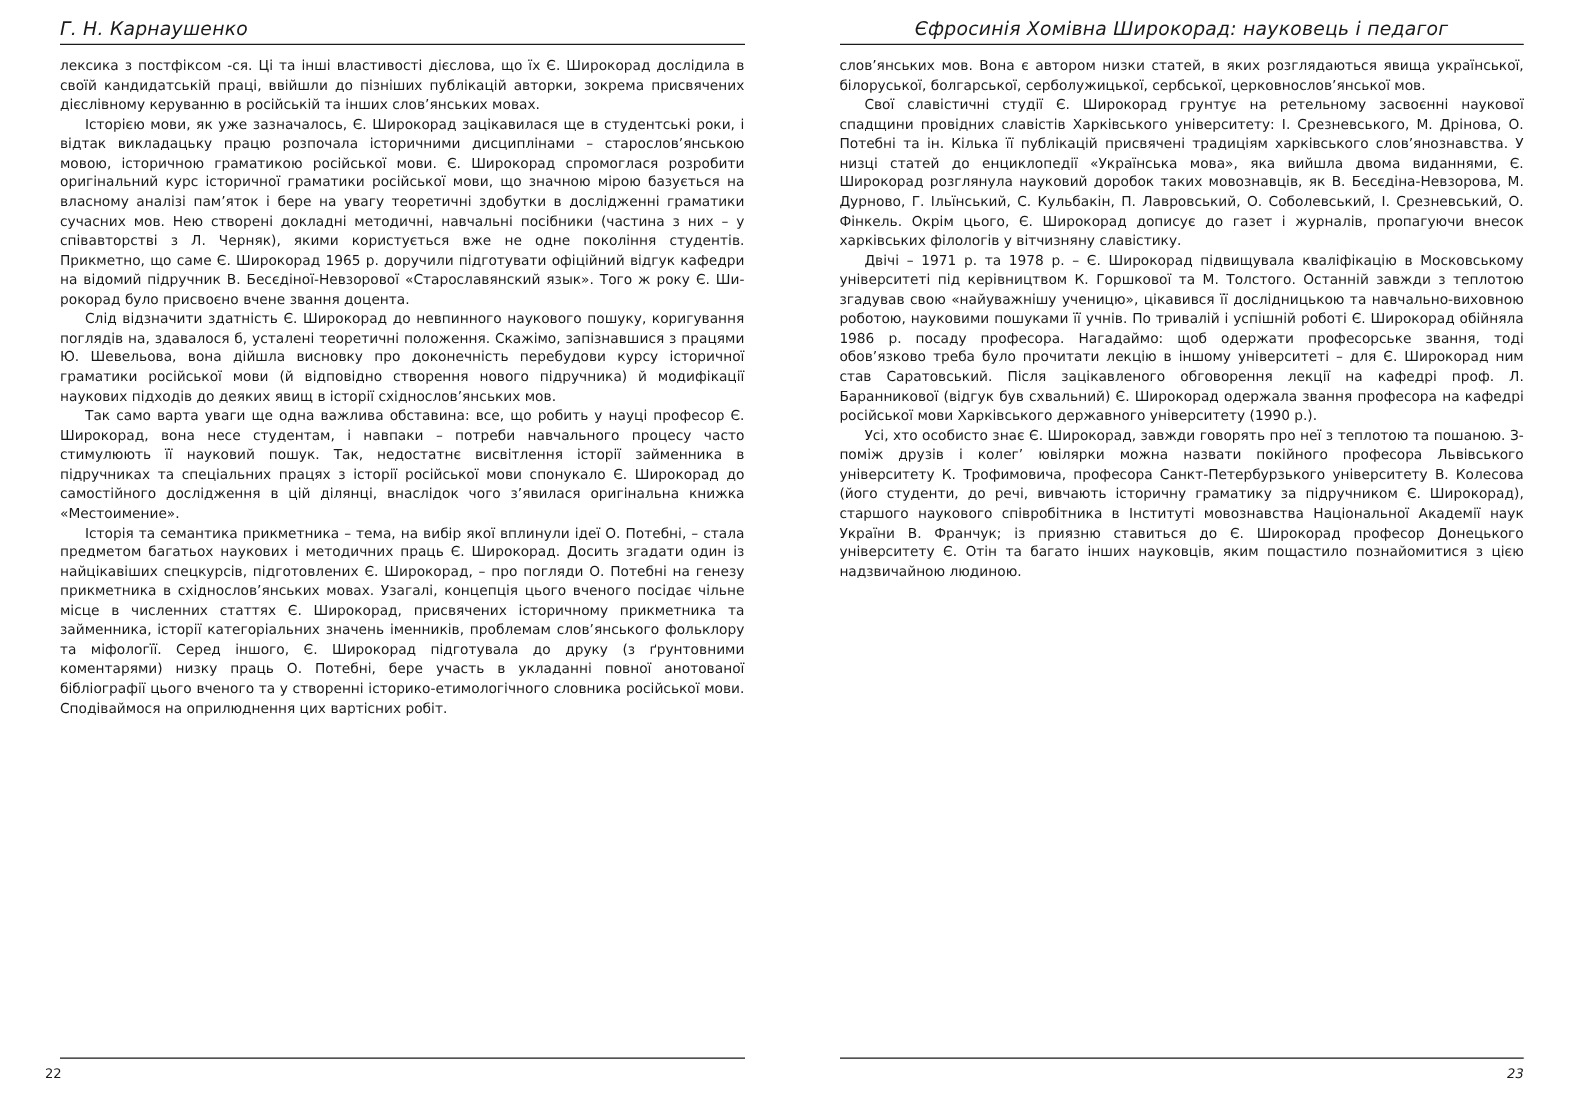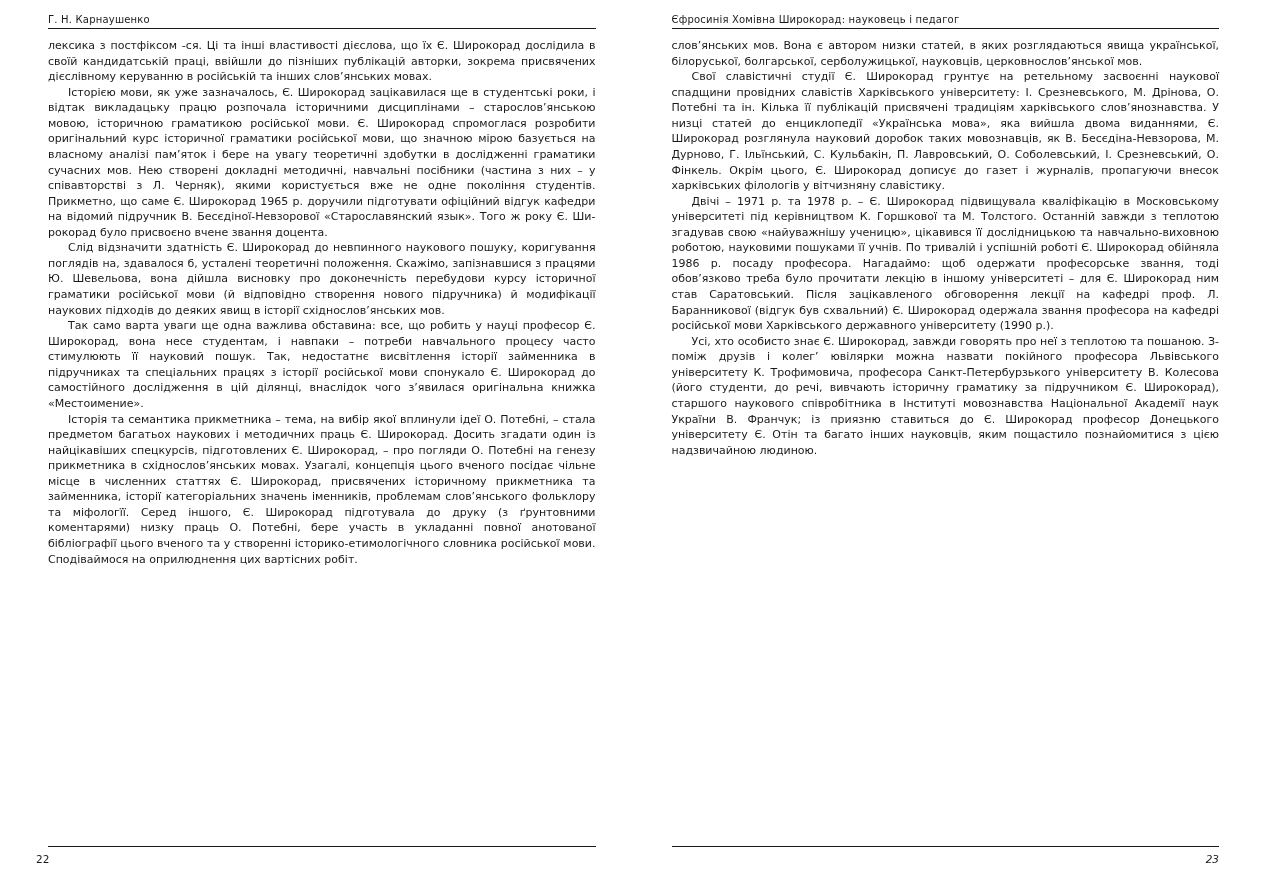--- a/index.html
+++ b/index.html
@@ -28,29 +28,30 @@
     display: flex;
     flex-direction: column;
   }
   .page-left {
     padding: 14px 38px 0 48px;
   }
   .page-right {
     padding: 14px 48px 0 38px;
   }
   .running-head {
-    font-size: 10px;
+    font-size: 15px;
+    font-style: italic;
     letter-spacing: 0.2px;
     padding-bottom: 3px;
     border-bottom: 1.1px solid #1a1a1a;
     white-space: nowrap;
     overflow: hidden;
   }
   .running-head.left { text-align: left; }
-  .running-head.right { text-align: left; }
+  .running-head.right { text-align: center; }
 
   .body-text {
     margin-top: 9px;
     font-size: 11px;
     line-height: 1.415;
     text-align: justify;
     text-justify: inter-word;
     hyphens: manual;
   }
   .body-text p {
@@ -90,21 +91,21 @@
       <p>Так само варта уваги ще одна важлива обставина: все, що робить у науці професор Є. Широкорад, вона несе студентам, і навпаки – потреби навчального процесу часто стимулюють її науковий пошук. Так, недостат­нє висвітлення історії займенника в підручниках та спеціальних працях з історії російської мови спонукало Є. Широкорад до самостійного дослід­ження в цій ділянці, внаслідок чого з’явилася оригінальна книжка «Место­имение».</p>
       <p>Історія та семантика прикметника – тема, на вибір якої вплинули ідеї О. Потебні, – стала предметом багатьох наукових і методичних праць Є. Широкорад. Досить згадати один із найцікавіших спецкурсів, підготов­лених Є. Широкорад, – про погляди О. Потебні на генезу прикметника в східнослов’янських мовах. Узагалі, концепція цього вченого посідає чільне місце в численних статтях Є. Широкорад, присвячених історичному прикмет­ника та займенника, історії категоріальних значень іменників, проблемам слов’янського фольклору та міфологїї. Серед іншого, Є. Широкорад під­готувала до друку (з ґрунтовними коментарями) низку праць О. Потебні, бере участь в укладанні повної анотованої бібліографії цього вченого та у створенні історико-етимологічного словника російської мови. Сподівай­мося на оприлюднення цих вартісних робіт.</p>
     </div>
     <div class="folio-rule folio-rule-left"></div>
     <div class="folio folio-left">22</div>
   </div>
 
   <div class="page page-right">
     <div class="running-head right">Єфросинія Хомівна Широкорад: науковець і педагог</div>
     <div class="body-text">
-      <p class="noindent">слов’янських мов. Вона є автором низки статей, в яких розглядаються явища української, білоруської, болгарської, серболужицької, науковців, церковнослов’янської мов.</p>
+      <p class="noindent">слов’янських мов. Вона є автором низки статей, в яких розглядаються явища української, білоруської, болгарської, серболужицької, сербської, церковнослов’янської мов.</p>
       <p>Свої славістичні студії Є. Широкорад грунтує на ретельному засвоєнні наукової спадщини провідних славістів Харківського університету: І. Срез­невського, М. Дрінова, О. Потебні та ін. Кілька її публікацій присвячені традиціям харківського слов’янознавства. У низці статей до енциклопе­дії «Українська мова», яка вийшла двома виданнями, Є. Широкорад роз­глянула науковий доробок таких мовознавців, як В. Бесєдіна-Невзорова, М. Дурново, Г. Ільїнський, С. Кульбакін, П. Лавровський, О. Соболевський, І. Срезневський, О. Фінкель. Окрім цього, Є. Широкорад дописує до газет і журналів, пропагуючи внесок харківських філологів у вітчизняну сла­вістику.</p>
       <p>Двічі – 1971 р. та 1978 р. – Є. Широкорад підвищувала кваліфікацію в Московському університеті під керівництвом К. Горшкової та М. Толстого. Останній завжди з теплотою згадував свою «найуважнішу ученицю», ціка­вився її дослідницькою та навчально-виховною роботою, науковими пошу­ками її учнів. По тривалій і успішній роботі Є. Широкорад обійняла 1986 р. посаду професора. Нагадаймо: щоб одержати професорське звання, тоді обов’язково треба було прочитати лекцію в іншому університеті – для Є. Широкорад ним став Саратовський. Після зацікавленого обговорення лекції на кафедрі проф. Л. Баранникової (відгук був схвальний) Є. Широко­рад одержала звання професора на кафедрі російської мови Харківського державного університету (1990 р.).</p>
       <p>Усі, хто особисто знає Є. Широкорад, завжди говорять про неї з тепло­тою та пошаною. З-поміж друзів і колег’ ювілярки можна назвати покійного професора Львівського університету К. Трофимовича, професора Санкт-Петербурзького університету В. Колесова (його студенти, до речі, вивча­ють історичну граматику за підручником Є. Широкорад), старшого науко­вого співробітника в Інституті мовознавства Національної Академії наук України В. Франчук; із приязню ставиться до Є. Широкорад професор Донецького університету Є. Отін та багато інших науковців, яким пощастило познайомитися з цією надзвичайною людиною.</p>
     </div>
     <div class="folio-rule folio-rule-right"></div>
     <div class="folio folio-right">23</div>
   </div>
 
 </div>
 

